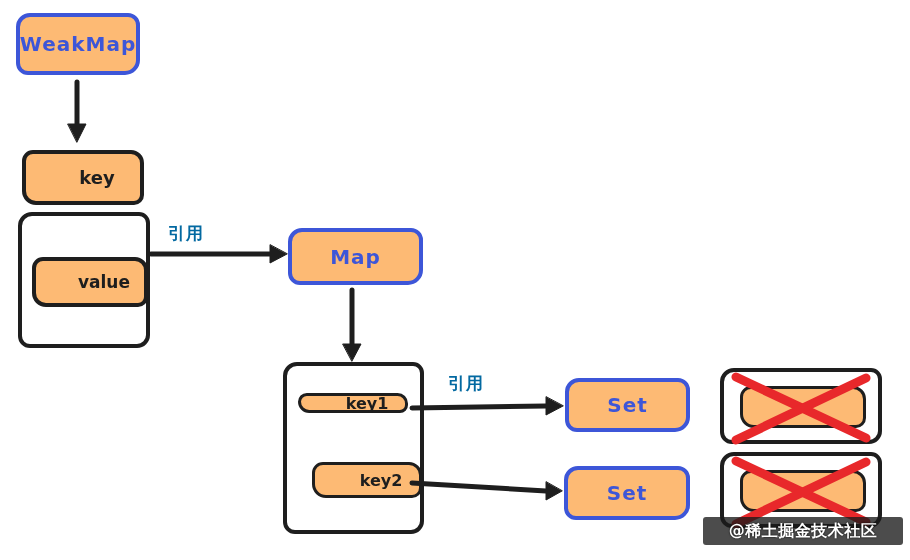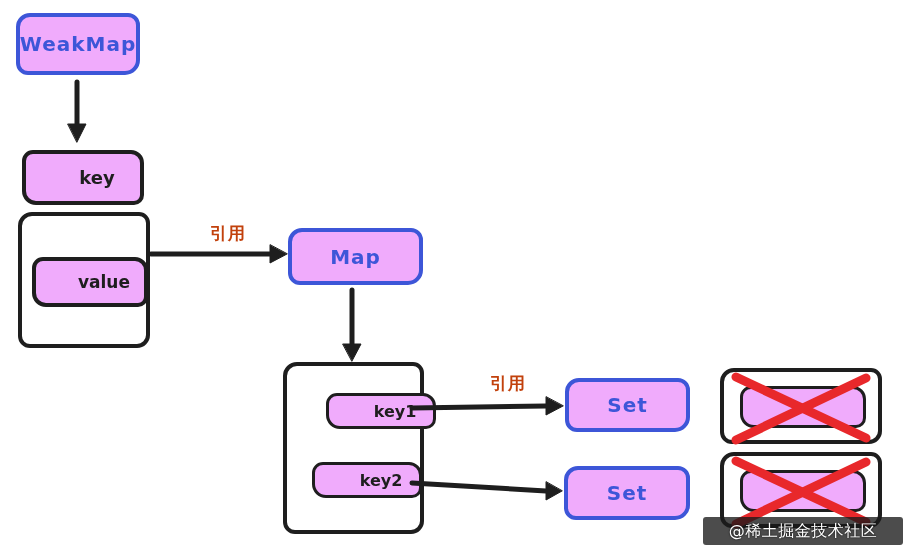--- a/index.html
+++ b/index.html
@@ -2,60 +2,60 @@
 <html><head>
 <meta charset="utf-8">
 <style>
   html,body{margin:0;padding:0;background:#ffffff;}
   #stage{
     position:relative;width:910px;height:560px;background:#ffffff;overflow:hidden;
     font-family:"DejaVu Sans","Liberation Sans",sans-serif;
   }
   .box{
     position:absolute;display:flex;align-items:center;justify-content:center;
-    background:#f0abfc;box-sizing:border-box;z-index:2;
+    background:#fdba74;box-sizing:border-box;z-index:2;
   }
   .blue-box{
     border:4px solid #3d56d8;color:#3d56d8;
     border-radius:14px 12px 15px 12px;
     font-weight:bold;font-size:20px;letter-spacing:1px;
   }
   .ink-box{
     border:4px solid #1e1e1e;color:#1e1e1e;
     border-radius:11px 13px 10px 14px;
     font-weight:bold;font-size:18px;padding-left:28px;
   }
   .container-box{
     position:absolute;border:4px solid #1e1e1e;background:transparent;
     border-radius:14px 11px 13px 12px;box-sizing:border-box;z-index:1;
   }
   .edge-label{
-    position:absolute;color:#c2410c;font-weight:bold;font-size:17px;
-    text-align:right;z-index:3;letter-spacing:1px;
+    position:absolute;color:#0369a1;font-weight:bold;font-size:17px;
+    text-align:left;z-index:3;letter-spacing:1px;
   }
   #weakmap-node{left:16px;top:13px;width:124px;height:62px;}
   #key-node{left:22px;top:150px;width:122px;height:55px;}
   #entry-container{left:18px;top:212px;width:132px;height:136px;}
   #value-node{left:32px;top:257px;width:116px;height:50px;font-size:17px;}
   #map-node{left:288px;top:228px;width:135px;height:57px;align-items:center;}
   #map-entries-container{left:283px;top:362px;width:141px;height:172px;}
-  #key1-node{left:298px;top:393px;width:110px;height:36px;border-width:3px;font-size:16px;margin-left:28px;}
+  #key1-node{left:298px;top:393px;width:110px;height:20px;border-width:3px;font-size:16px;}
   #key2-node{left:312px;top:462px;width:110px;height:36px;border-width:3px;font-size:16px;}
   #set1-node{left:565px;top:378px;width:125px;height:54px;}
   #set2-node{left:564px;top:466px;width:126px;height:54px;}
   #ref-label-1{left:168px;top:222px;width:78px;}
   #ref-label-2{left:448px;top:372px;width:78px;}
   #gc-object-1{left:720px;top:368px;width:162px;height:76px;}
   #gc-object-1-inner{left:740px;top:386px;width:126px;height:42px;border-width:3px;}
   #gc-object-2{left:720px;top:452px;width:162px;height:76px;}
   #gc-object-2-inner{left:740px;top:470px;width:126px;height:42px;border-width:3px;}
   #edges-svg{position:absolute;left:0;top:0;z-index:4;pointer-events:none;}
   #watermark{
     position:absolute;left:703px;top:517px;width:200px;height:28px;z-index:5;
-    background:rgba(25,25,25,0.78);color:#ffffff;font-weight:normal;font-size:16px;
+    background:rgba(25,25,25,0.78);color:#ffffff;font-weight:bold;font-size:16px;
     display:flex;align-items:center;justify-content:center;border-radius:3px;
     letter-spacing:0.5px;text-shadow:0 0 2px #000;
   }
 </style>
 </head>
 <body>
 
 <div id="stage">
 
   <div class="box blue-box" id="weakmap-node">

